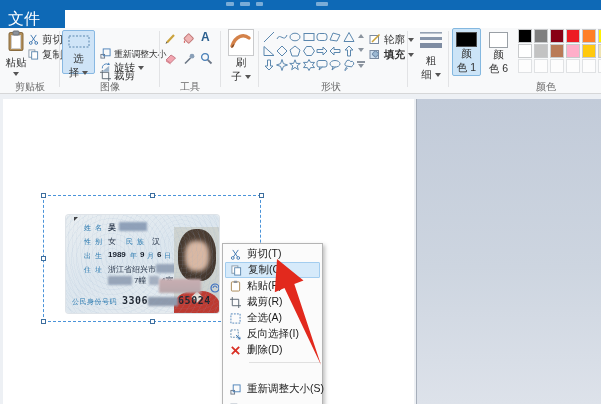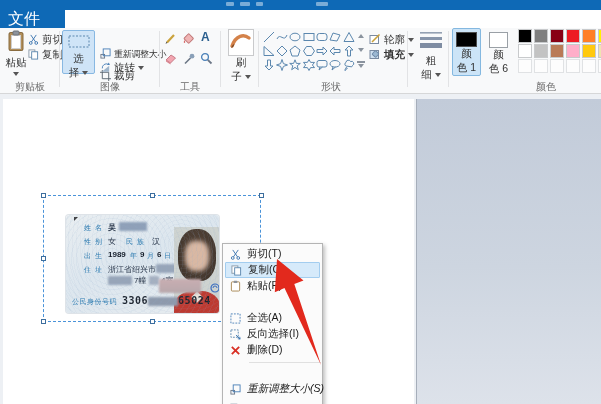--- a/index.html
+++ b/index.html
@@ -474,20 +474,29 @@
   </div>
   <div class="mi" style="top:34px;">
     <span class="mic">
         <svg width="11" height="12" viewBox="0 0 12 13">
           <rect x="1.5" y="2" width="9" height="10" rx="1" fill="#fff" stroke="#a5834f"></rect>
           <rect x="4" y="0.8" width="4" height="2.4" rx="0.8" fill="#8d939b"></rect>
         </svg>
       </span>
     <span class="mil">粘贴(P)</span>
   </div>
+  <div class="mi" style="top:50px;">
+    <span class="mic">
+        <svg width="11" height="11" viewBox="0 0 12 12">
+          <path d="M2.5 0 V9.5 H12" fill="none" stroke="#55606c"></path>
+          <path d="M0 2.5 H9.5 V12" fill="none" stroke="#55606c"></path>
+        </svg>
+      </span>
+    <span class="mil">裁剪(R)</span>
+  </div>
   <div class="mi" style="top:82px;">
     <span class="mic">
         <svg width="11" height="11" viewBox="0 0 12 12">
           <rect x="1" y="1" width="8" height="8" fill="none" stroke="#5b87ae" stroke-dasharray="2 1.3"></rect>
           <path d="M6.5 6.5 L11 11 M11 11 L8.5 10.6 M11 11 L10.6 8.5" stroke="#3a74b0" fill="none"></path>
         </svg>
       </span>
     <span class="mil">反向选择(I)</span>
   </div>
   <div class="mi" style="top:66px;">
@@ -500,21 +509,21 @@
   </div>
   <div class="mi" style="top:98px;">
     <span class="mic">
         <svg width="11" height="11" viewBox="0 0 12 12">
           <path d="M2 2 L10 10 M10 2 L2 10" stroke="#d93025" stroke-width="2" fill="none"></path>
         </svg>
       </span>
     <span class="mil">删除(D)</span>
   </div>
   <div class="msep" style="top:118px;"></div>
-  <div class="mi" style="top:137px;font-style:italic;">
+  <div class="mi" style="top:137px;">
     <span class="mic">
         <svg width="11" height="11" viewBox="0 0 12 12">
           <rect x="1" y="7" width="4" height="4" fill="none" stroke="#6b7686"></rect>
           <rect x="3.5" y="1" width="7.5" height="7.5" fill="none" stroke="#4a80b8"></rect>
         </svg>
       </span>
     <span class="mil">重新调整大小(S)</span>
   </div>
   <div class="mi" style="top:153px;">
     <span class="mic">

